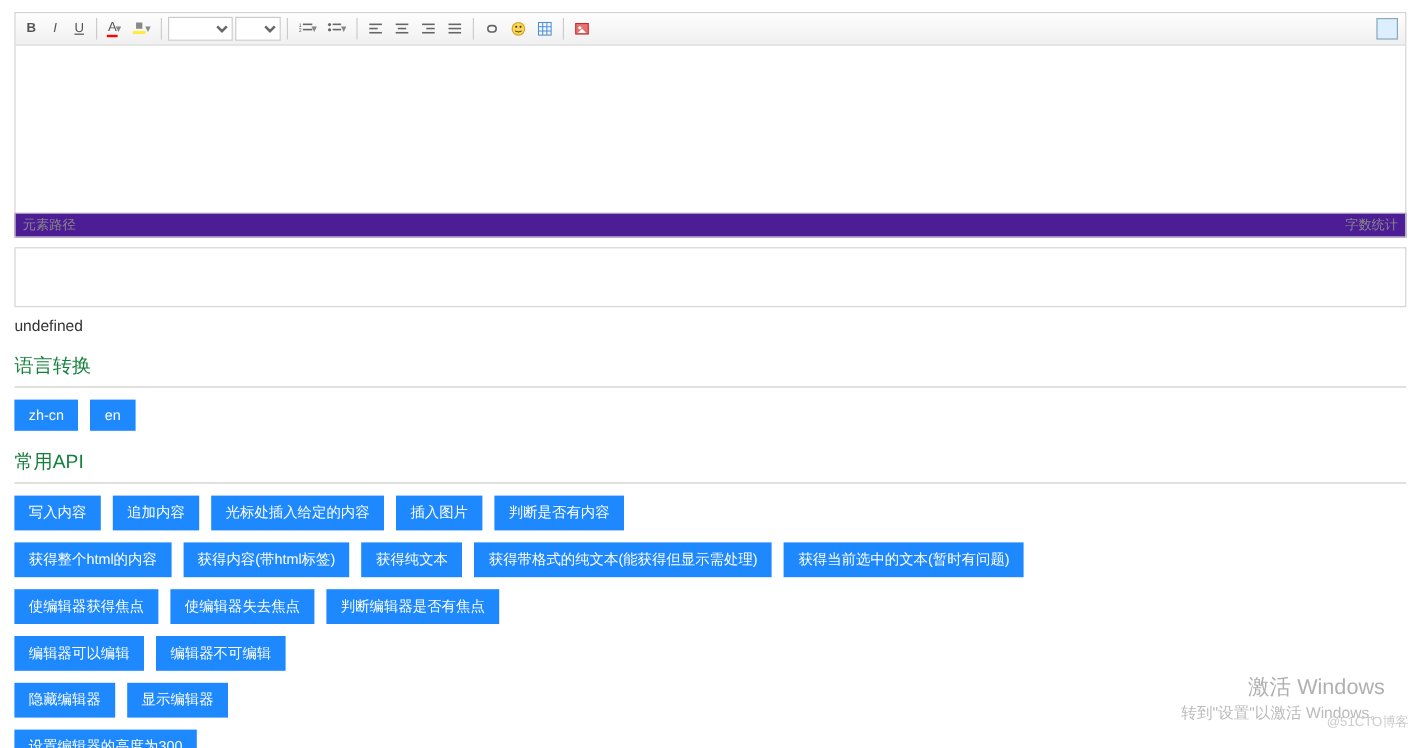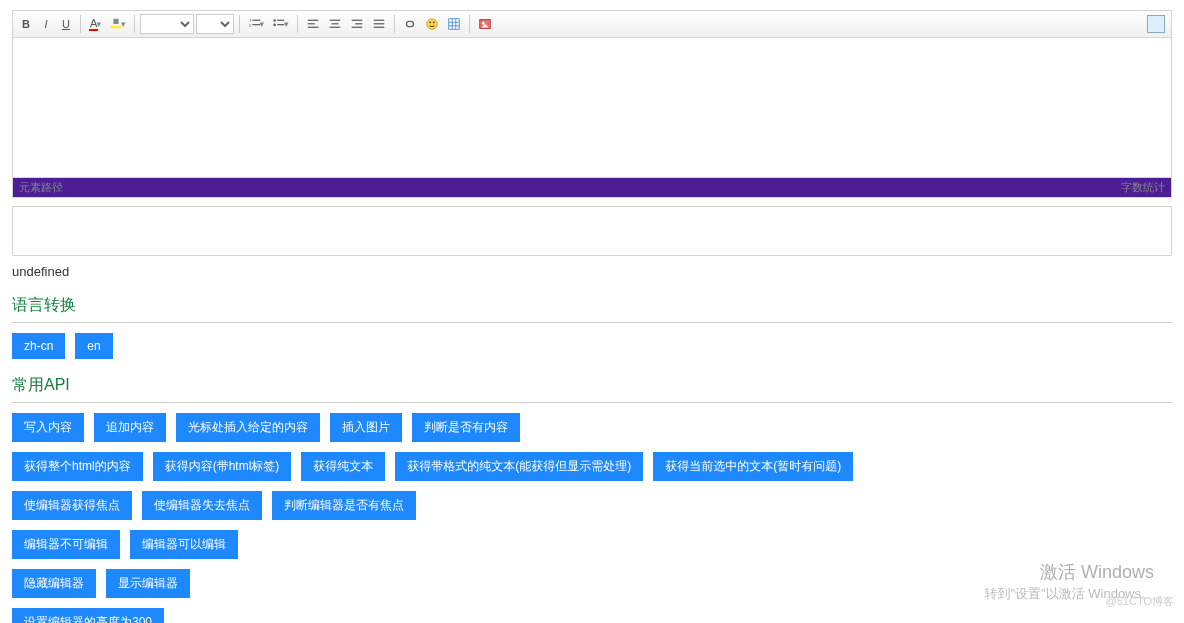--- a/index.html
+++ b/index.html
@@ -160,22 +160,22 @@
       <button class="bbtn">获得纯文本</button>
       <button class="bbtn">获得带格式的纯文本(能获得但显示需处理)</button>
       <button class="bbtn">获得当前选中的文本(暂时有问题)</button>
     </div>
     <div class="btn-row">
       <button class="bbtn">使编辑器获得焦点</button>
       <button class="bbtn">使编辑器失去焦点</button>
       <button class="bbtn">判断编辑器是否有焦点</button>
     </div>
     <div class="btn-row">
+      <button class="bbtn">编辑器可以编辑</button>
       <button class="bbtn">编辑器不可编辑</button>
-      <button class="bbtn">编辑器可以编辑</button>
     </div>
     <div class="btn-row">
       <button class="bbtn">隐藏编辑器</button>
       <button class="bbtn">显示编辑器</button>
     </div>
     <div class="btn-row">
       <button class="bbtn">设置编辑器的高度为300</button>
     </div>
   </div>
 

